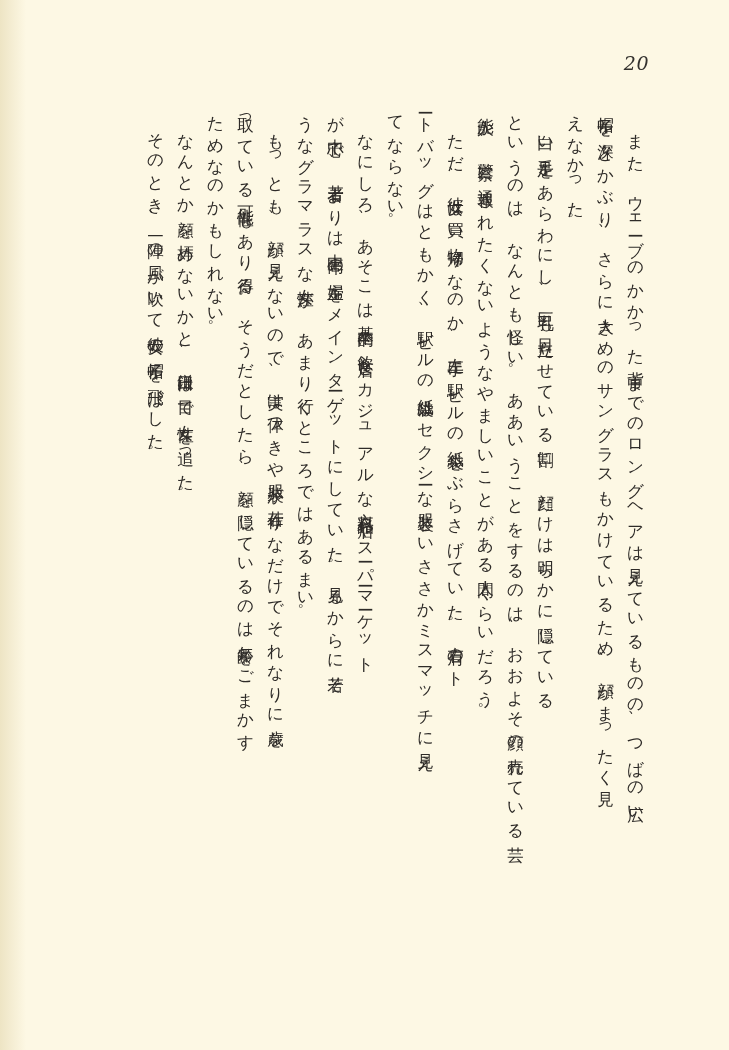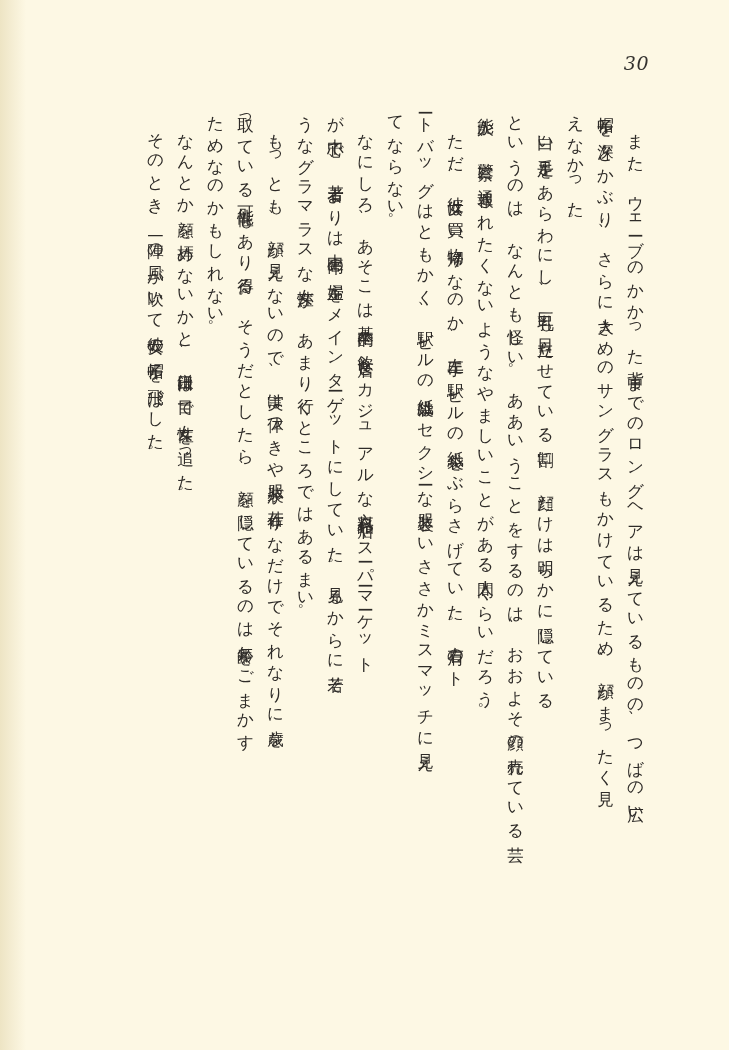--- a/index.html
+++ b/index.html
@@ -69,21 +69,21 @@
   .vline.indent {
     padding-top: 18px;
     box-sizing: border-box;
   }
 </style>
 </head>
 <body>
 
 <div class="page">
 
-  <div class="page-number">30</div>
+  <div class="page-number">20</div>
 
   <div class="text-body">
       <div class="vline indent">また、ウェーブのかかった背中までのロングヘアは見えているものの、つばの広い</div>
       <div class="vline">帽子を深々とかぶり、さらに大きめのサングラスもかけているため、顔がまったく見</div>
       <div class="vline">えなかった。</div>
       <div class="vline indent">白い手足をあらわにし、巨乳も目立たせている割に、顔だけは明らかに隠している</div>
       <div class="vline">というのは、なんとも怪しい。ああいうことをするのは、おおよそ顔の売れている芸</div>
       <div class="vline">能人か、警察に通報されたくないようなやましいことがある人間くらいだろう。</div>
       <div class="vline indent">ただ、彼女は買い物帰りなのか、左手に駅ビルの紙袋をぶらさげていた。右肩のト</div>
       <div class="vline">ートバッグはともかく、駅ビルの紙袋はセクシーな服装といささかミスマッチに見え</div>

